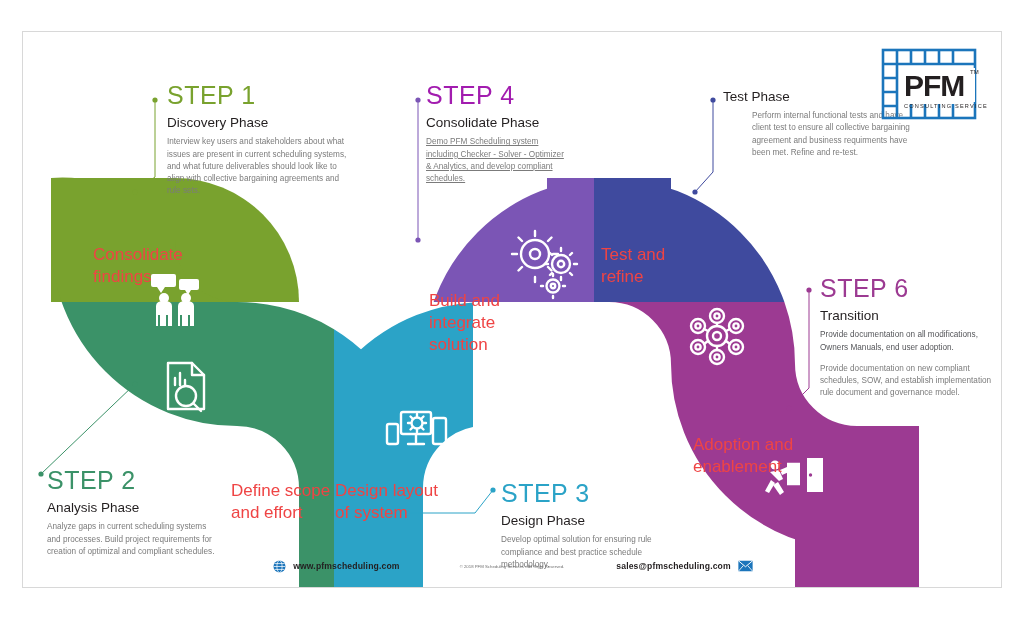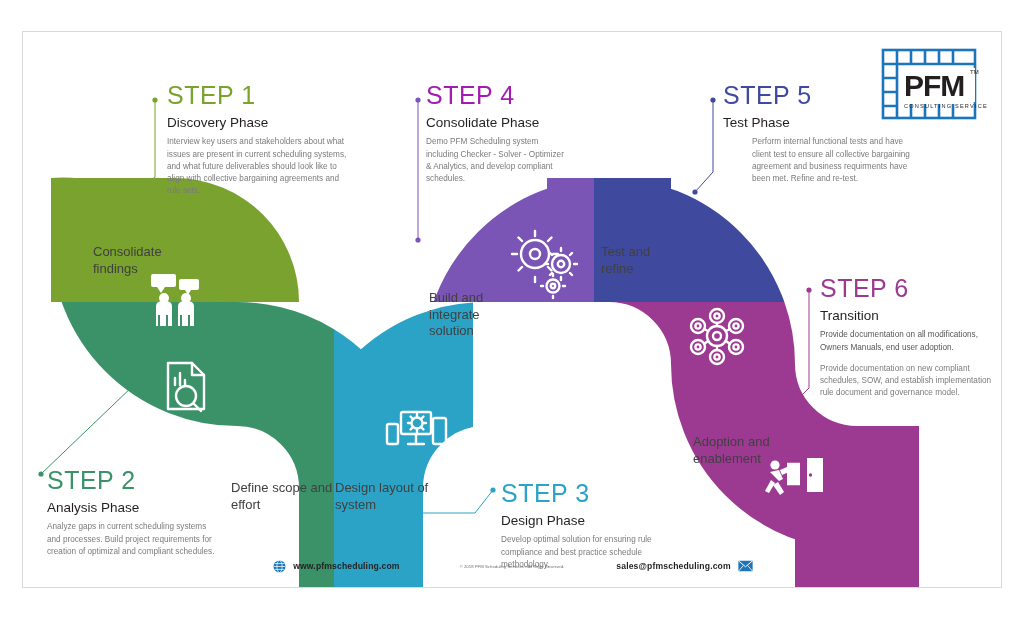--- a/index.html
+++ b/index.html
@@ -41,22 +41,22 @@
   .step-desc {
     font-size: 8.2px;
     color: #7b7b7b;
     line-height: 1.5;
     margin-top: 6px;
     font-weight: 400;
   }
   .step-desc.dark { color: #55565a; }
   .ribbon-label {
     position: absolute;
-    color: #404040;
-    font-size: 13px;
+    color: #ef4444;
+    font-size: 17px;
     line-height: 1.28;
     font-weight: 400;
     pointer-events: none;
   }
   #logo {
     position: absolute;
     right: 14px; top: 12px;
     width: 112px; height: 80px;
   }
   #footer {
@@ -285,25 +285,24 @@
 
     <div class="step-block" style="left:478px; top:448px; width:210px;">
       <div class="step-title" style="color:#2BA3C7;">STEP 3</div>
       <div class="step-phase">Design Phase</div>
       <div class="step-desc" style="width:172px;">Develop optimal solution for ensuring rule compliance and best practice schedule methodology.</div>
     </div>
 
     <div class="step-block" style="left:403px; top:50px; width:200px;">
       <div class="step-title" style="color:#a21caf;">STEP 4</div>
       <div class="step-phase">Consolidate Phase</div>
-      <div class="step-desc" style="width:140px;">Demo PFM Scheduling system including Checker - Solver - Optimizer &amp; Analytics, and develop compliant schedules.</div>
+      <div class="step-desc" style="width:140px;text-decoration:underline;">Demo PFM Scheduling system including Checker - Solver - Optimizer &amp; Analytics, and develop compliant schedules.</div>
     </div>
 
     <div class="step-block" style="left:700px; top:50px; width:210px;">
-      <div class="step-title" style="color:#3F4A9E;">STEP 5</div>
       <div class="step-phase">Test Phase</div>
       <div class="step-desc" style="width:166px;margin-left:29px;">Perform internal functional tests and have client test to ensure all collective bargaining agreement and business requirments have been met.  Refine and re-test.</div>
     </div>
 
     <div class="step-block" style="left:797px; top:243px; width:190px;">
       <div class="step-title" style="color:#9C3A92;">STEP 6</div>
       <div class="step-phase">Transition</div>
       <div class="step-desc dark" style="width:178px;">Provide documentation on all modifications, Owners Manuals, end user adoption.</div>
       <div class="step-desc" style="width:178px; margin-top:9px;">Provide documentation on new compliant schedules, SOW, and establish implementation rule document and governance model.</div>
     </div>

